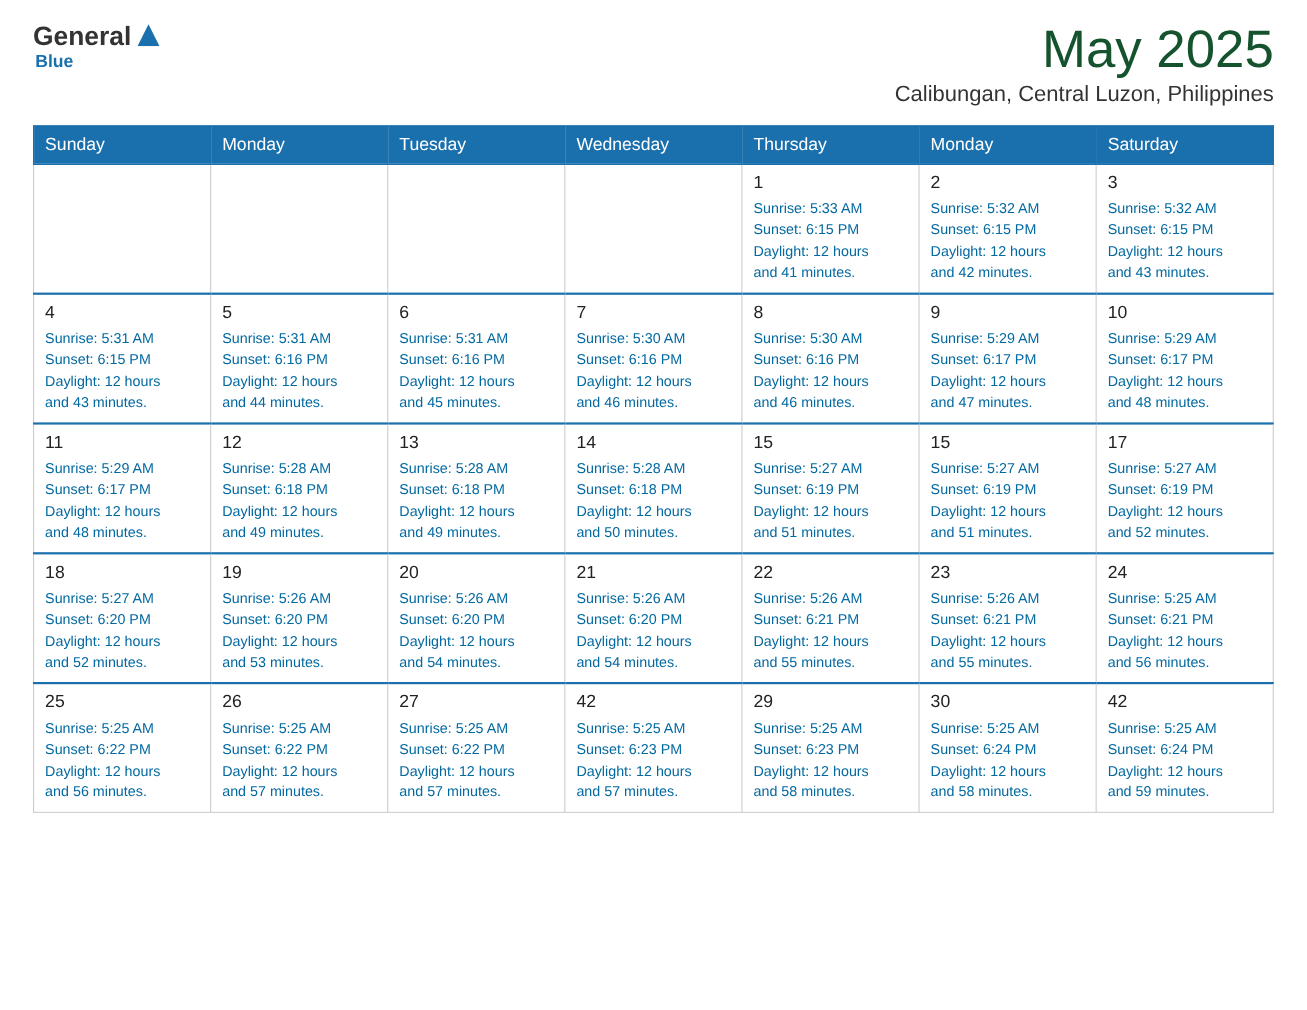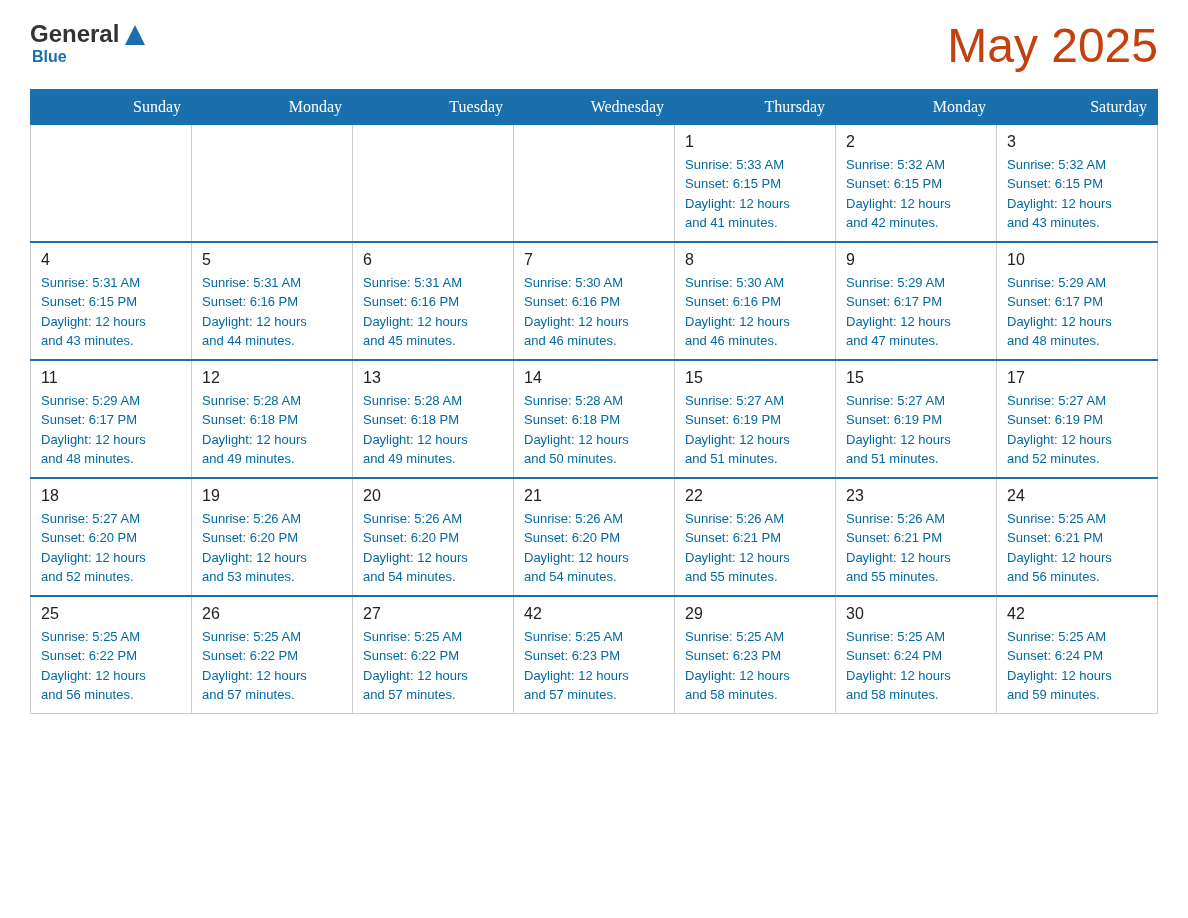--- a/index.html
+++ b/index.html
@@ -15,42 +15,41 @@
       justify-content: space-between;
       align-items: flex-start;
       margin-bottom: 16px;
     }
     .header-right {
       text-align: right;
     }
     .month-title {
       font-size: 48px;
       font-weight: normal;
-      color: #c2410c;
+      color: #14532d;
       line-height: 1.1;
     }
     .location {
       font-size: 20px;
       color: #333;
       margin-top: 2px;
     }
     .calendar {
       width: 100%;
       border-collapse: collapse;
       border: 1px solid #aaa;
     }
     .calendar th {
       background-color: #1a6fad;
       color: #fff;
       padding: 8px 10px;
-      text-align: right;
+      text-align: left;
       font-size: 16px;
       font-weight: normal;
       border: 1px solid #1a6fad;
-      font-family: Liberation Serif, serif;
     }
     .calendar td {
       vertical-align: top;
       padding: 8px 10px;
       border: 1px solid #ccc;
       width: calc(100% / 7);
       min-height: 110px;
       font-size: 13px;
       color: #222;
     }
@@ -75,32 +74,33 @@
     .logo-wrapper {
       display: flex;
       flex-direction: column;
     }
   </style>
 </head>
 <body>
 
 <div class="header">
   <div class="logo-wrapper">
-    <div style="display:flex;align-items:center;gap:4px;">
+    <div style="display:flex;gap:4px;">
       <span style="font-size:24px;font-weight:bold;color:#333;">General</span>
       <svg width="20" height="20" viewBox="0 0 20 20" style="margin-left:2px;margin-top:2px;">
         <polygon points="10,0 20,20 0,20" fill="#1a6fad" transform="rotate(0,10,10)"></polygon>
       </svg>
     </div>
     <div style="display:flex;align-items:center;padding-left:2px;">
       <span style="font-size:16px;font-weight:bold;color:#1a6fad;">Blue</span>
     </div>
   </div>
   <div class="header-right">
     <div class="month-title">May 2025</div>
+    <div class="location">Calibungan, Central Luzon, Philippines</div>
   </div>
 </div>
 
 <table class="calendar">
   <thead>
     <tr>
     <th>Sunday</th>
         <th>Monday</th>
         <th>Tuesday</th>
         <th>Wednesday</th>

